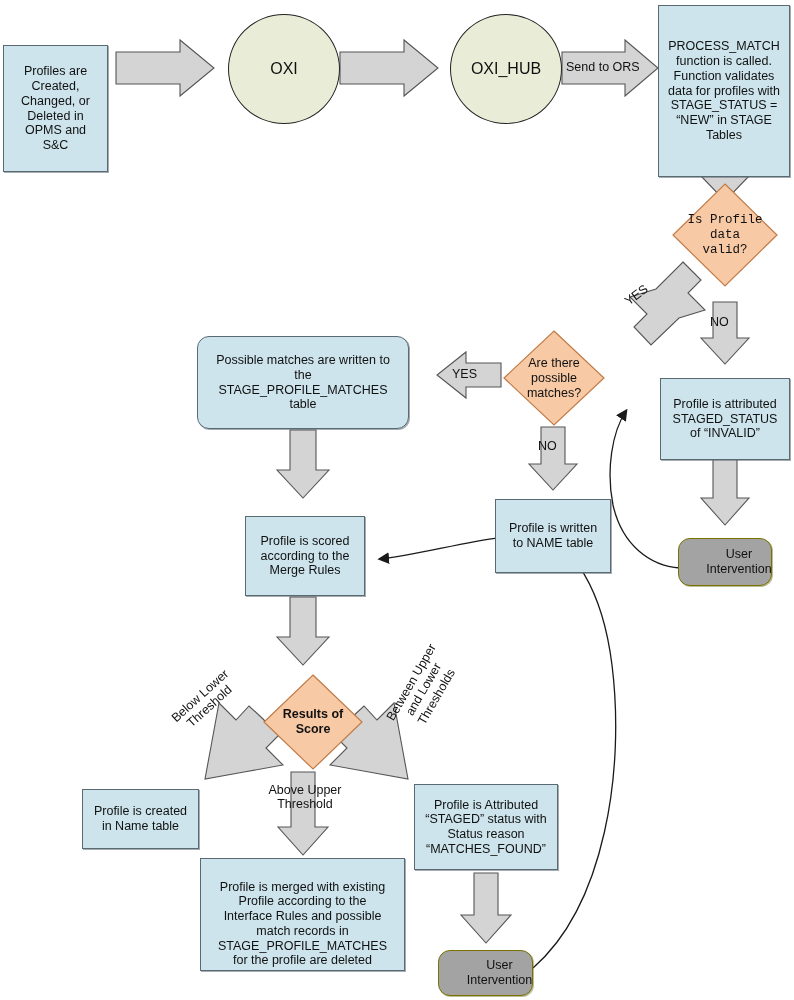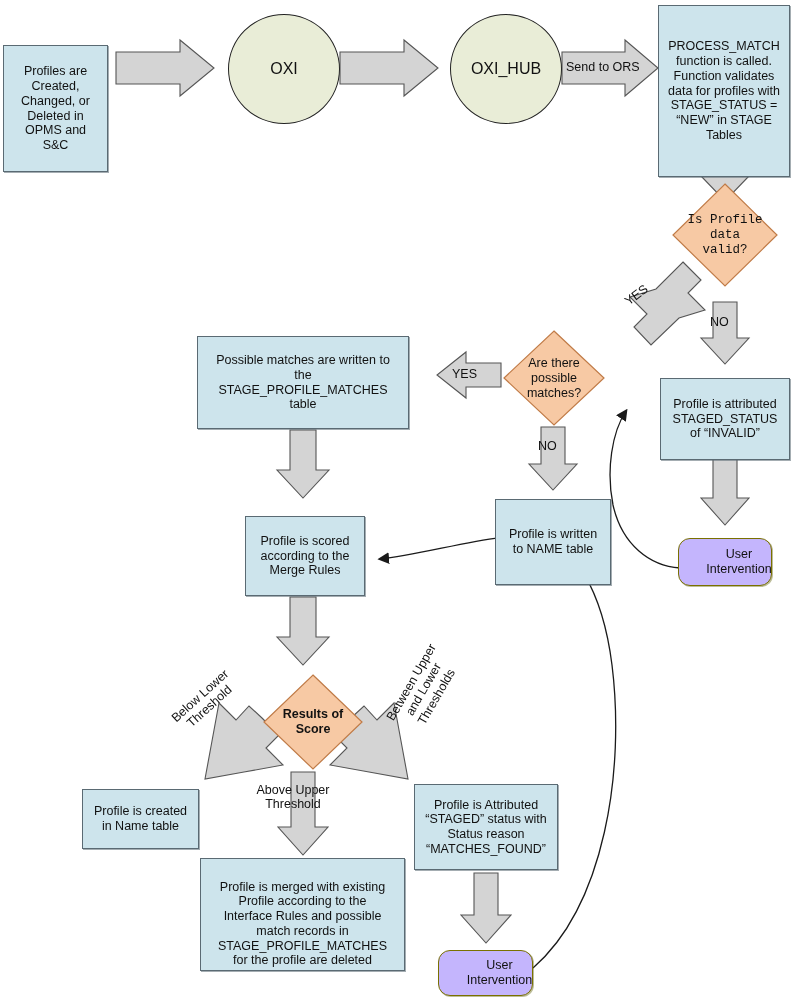--- a/index.html
+++ b/index.html
@@ -43,21 +43,21 @@
     font-size: 12.5px;
     padding: 2px 4px;
   }
   .circle {
     background: #e9edd7;
     border: 1px solid #222222;
     border-radius: 50%;
     font-size: 16px;
   }
   .rounded {
-    background: #c4b5fd;
+    background: #a3a3a3;
     border: 1px solid #7a7100;
     border-radius: 12px;
     font-size: 12.5px;
     box-shadow: 1px 1px 0 rgba(90,90,0,0.4);
     padding-left: 28px;
   }
   .diamond-wrap {
     position: absolute;
   }
   .diamond-shape {
@@ -217,28 +217,28 @@
 
   <div class="diamond-wrap" style="left:503px; top:330px; width:102px; height:96px;">
     <svg class="diamond-shape" viewBox="0 0 102 96">
       <polygon points="51,1 101,48 51,95 1,48" fill="#f7c9a4" stroke="#c07b47" stroke-width="1.2"></polygon>
     </svg>
     <div class="diamond-label" style="white-space:pre-line">Are there
 possible
 matches?</div>
   </div>
 
-  <div class="node box" style="left:197px; top:336px; width:212px; height:93px;">
+  <div class="node box" style="left:197px; top:336px; width:212px; height:93px;border-radius:12px;">
     <span style="white-space:pre-line">Possible matches are written to
 the
 STAGE_PROFILE_MATCHES
 table</span>
   </div>
 
-  <div class="node box" style="left:495px; top:499px; width:116px; height:86px;">
+  <div class="node box" style="left:495px; top:499px; width:116px; height:74px;">
     <span style="white-space:pre-line">Profile is written
 to NAME table</span>
   </div>
 
   <div class="node box" style="left:245px; top:516px; width:120px; height:80px;">
     <span style="white-space:pre-line">Profile is scored
 according to the
 Merge Rules</span>
   </div>
 
@@ -282,20 +282,20 @@
 
   <div class="edge-label" style="left: 710px; top: 315px; white-space: pre-line;">NO</div>
 
   <div class="edge-label" style="left: 452px; top: 367px; white-space: pre-line;">YES</div>
 
   <div class="edge-label" style="left: 538px; top: 439px; white-space: pre-line;">NO</div>
 
   <div class="edge-label rot-below" style="left: 157px; top: 687px; width: 96px; white-space: pre-line;" style2="">Below Lower
 Threshold</div>
 
-  <div class="edge-label" style="left: 244px; top: 783px; text-align: center; width: 98px; white-space: pre-line;">Above Upper
+  <div class="edge-label" style="left: 256px; top: 783px; text-align: center; width: 98px; white-space: pre-line;">Above Upper
 Threshold</div>
 
   <div class="edge-label rot-between" style="left: 371px; top: 668px; width: 106px; white-space: pre-line;">Between Upper
 and Lower
 Thresholds</div>
 
 </div>
 
 </body></html>

